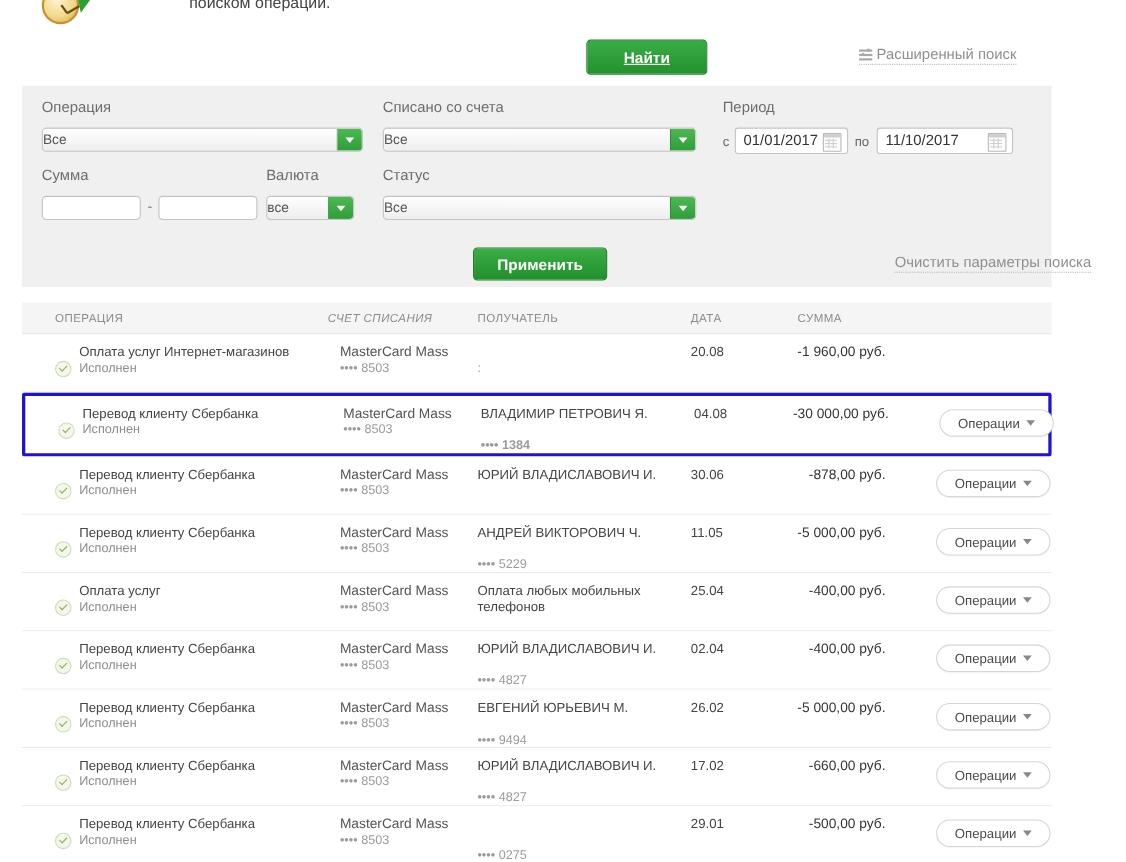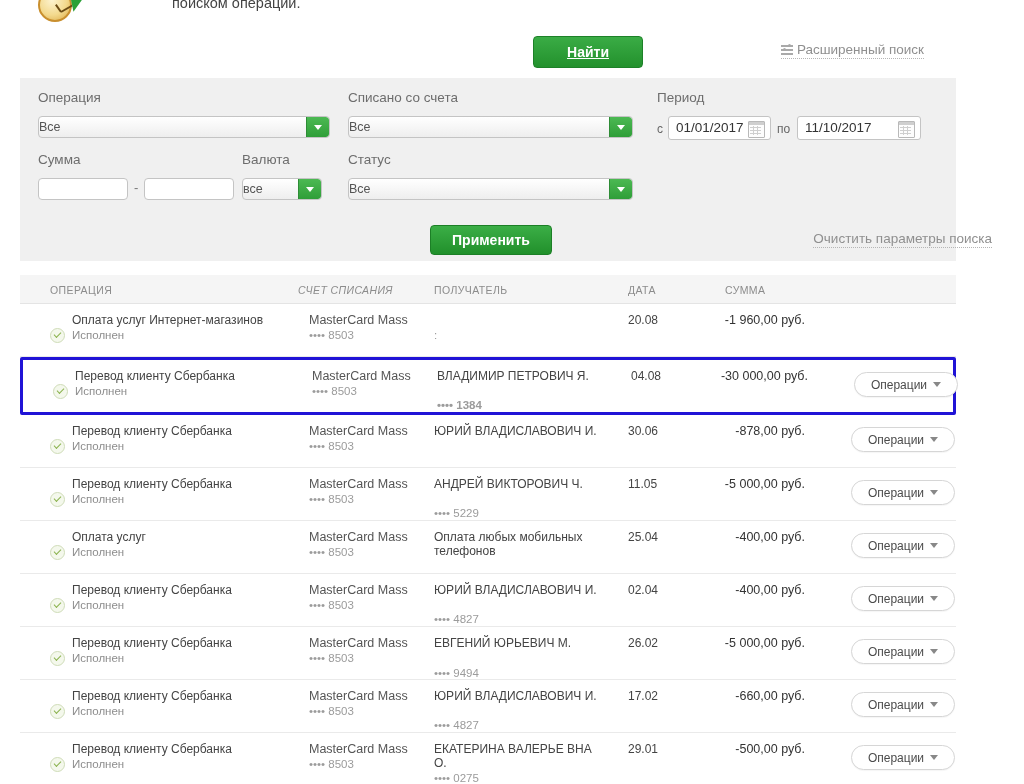--- a/index.html
+++ b/index.html
@@ -356,20 +356,19 @@
         <div class="c-date">17.02</div>
         <div class="c-sum">-660,00 руб.</div>
         <button class="ops-btn"><span>Операции</span><span class="chev"></span></button>
       </div>
       <div class="trow" style="height: 52px;">
         <div class="check-ico"></div>
         <div class="c-op">Перевод клиенту Сбербанка</div>
         <div class="c-status">Исполнен</div>
         <div class="c-acc">MasterCard Mass</div>
         <div class="c-accnum">•••• 8503</div>
-        <div class="c-rcp">ЕКАТЕРИНА ВАЛЕРЬЕ ВНА О.</div>
         <div class="c-rcpnum" style="top:39px;">•••• 0275</div>
         <div class="c-date">29.01</div>
         <div class="c-sum">-500,00 руб.</div>
         <button class="ops-btn"><span>Операции</span><span class="chev"></span></button>
       </div>
     </div>
 </div>
 
 </body></html>

